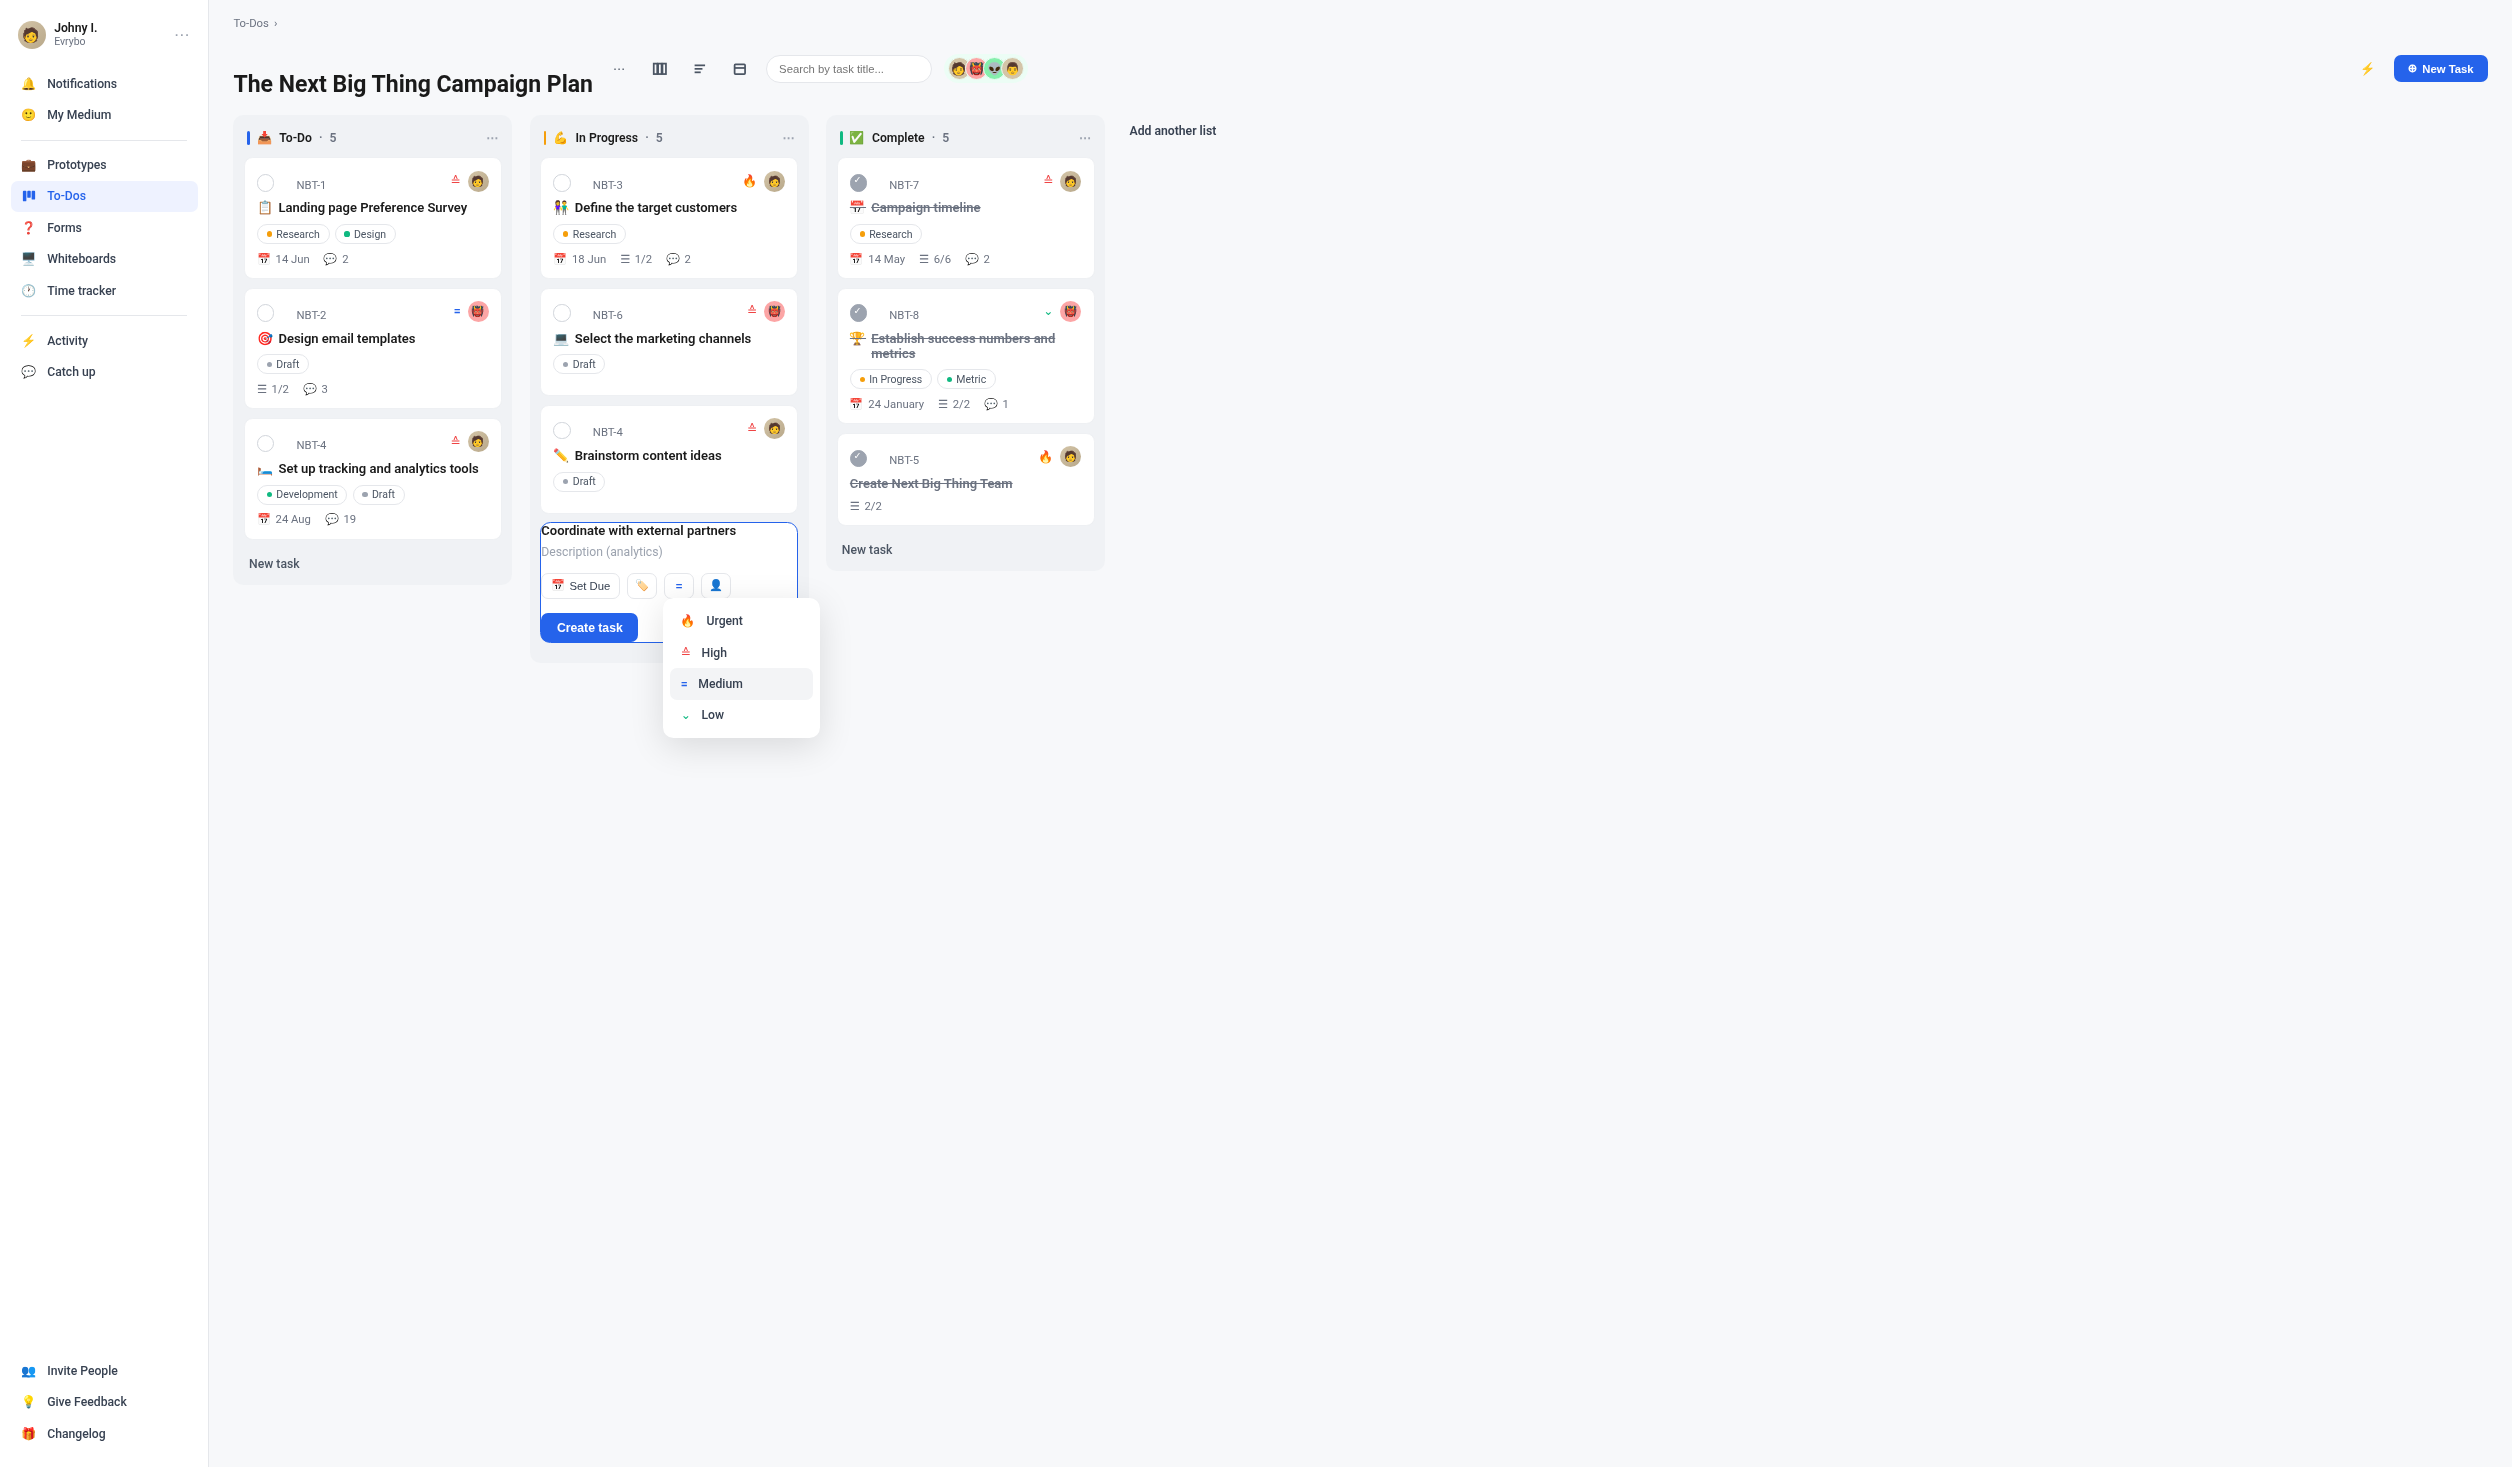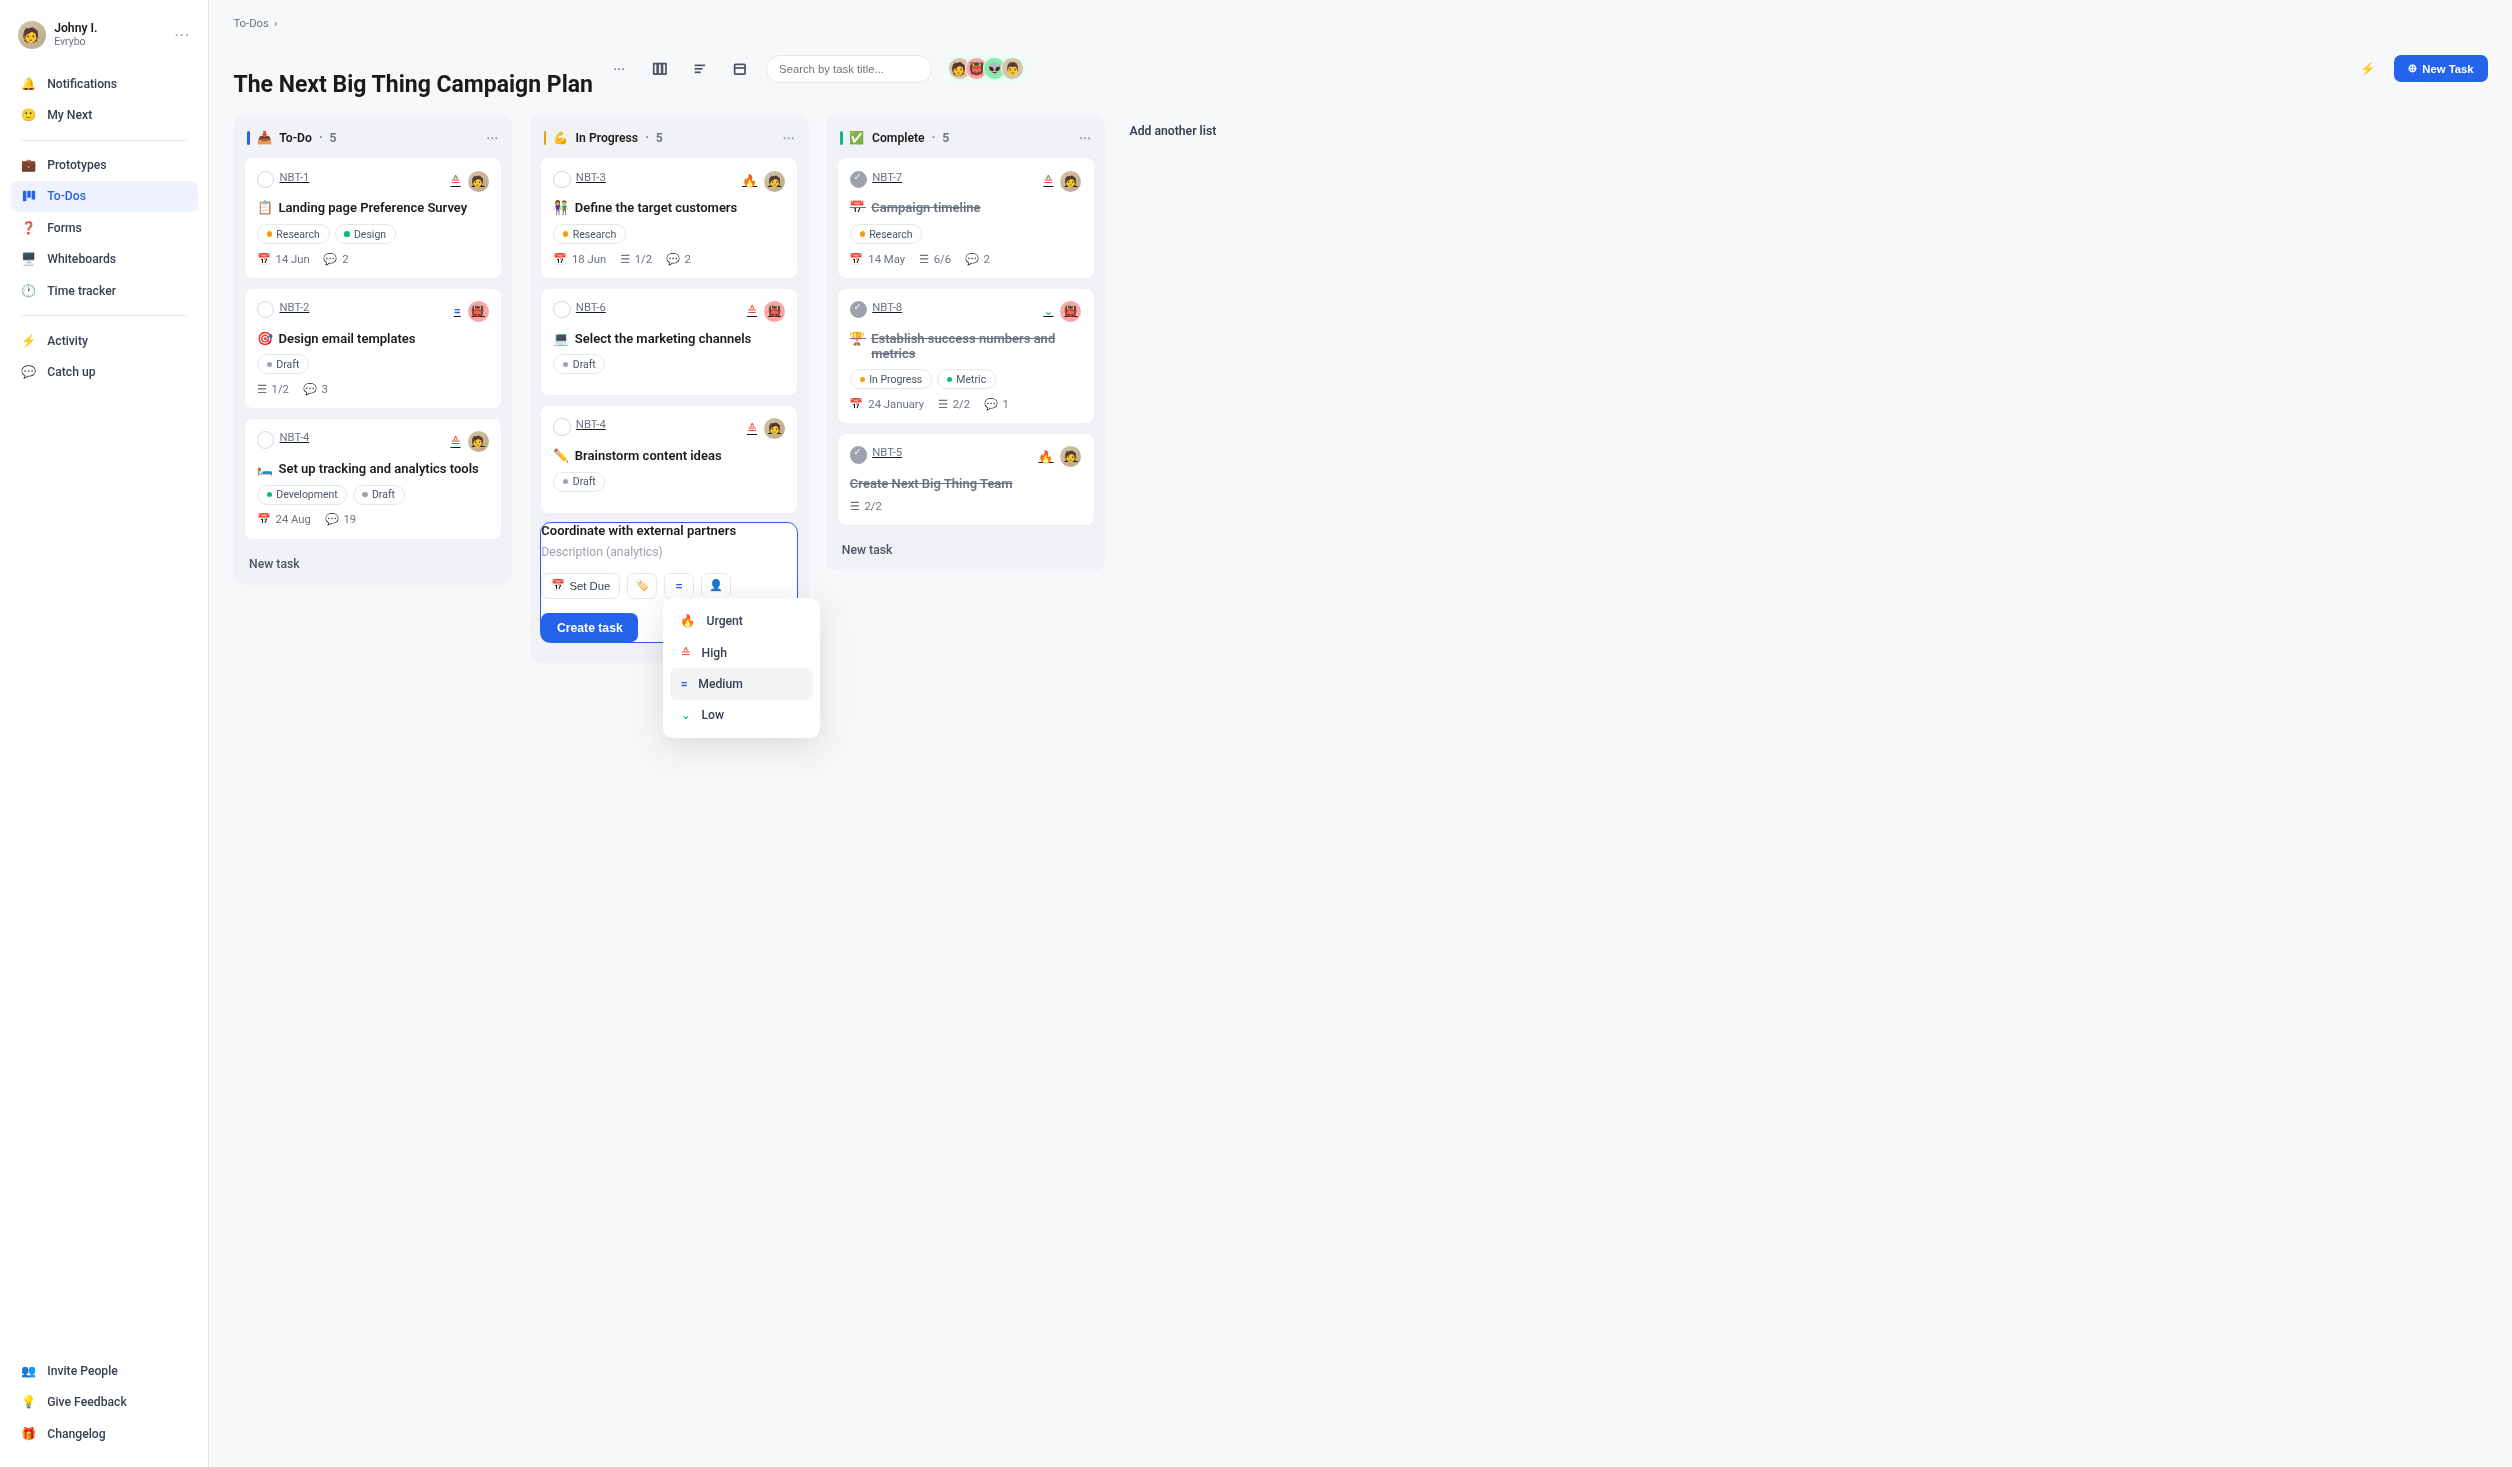--- a/index.html
+++ b/index.html
@@ -40,21 +40,21 @@
 .board { display:flex; gap:17.4px; align-items:flex-start; }
 .column { width: 279px; background:#f0f2f5; border-radius:10.5px; padding:10.5px; }
 .col-header { display:flex; align-items:center; gap:7px; padding:5.2px 3.5px 12.2px; font-weight:600; font-size:12.2px; }
 .col-bar { width:2.6px; height:14px; border-radius:1.7px; }
 .col-count { color:#6b7280; }
 .col-dots { margin-left:auto; color:#9ca3af; cursor:pointer; }
 .add-list { padding:8.7px 7px; color:#374151; font-weight:600; font-size:12.2px; cursor:pointer; }
 
 
 .card { background:#fff; border-radius:8.7px; padding:12.2px; margin-bottom:8.7px; border:0.9px solid #eef0f3; }
-.card-row1 { display:flex; align-items:flex-start; gap:5px; margin-bottom:8.7px;text-decoration:underline; }
+.card-row1 { display:flex; align-items:flex-end; gap:22px; margin-bottom:8.7px; }
 .check-circle { width:17.4px; height:17.4px; border:1.7px solid #d1d5db; border-radius:50%; flex-shrink:0; }
 .check-circle.done { background:#9ca3af; border-color:#9ca3af; position:relative; }
 .check-circle.done::after { content:"✓"; color:#fff; font-size:9.6px; position:absolute; left:2.6px; top:-0.9px; }
 .card-id { color:#6b7280; font-size:11.3px; }
 .card-right { margin-left:auto; display:flex; align-items:center; gap:7px; }
 .priority { font-size:12.2px; }
 .card-title { font-weight:600; font-size:13px; margin-bottom:8.7px; display:flex; gap:5.2px; }
 .card-title.strike { text-decoration:line-through; color:#6b7280; }
 .tags { display:flex; gap:5.2px; flex-wrap:wrap; margin-bottom:8.7px; }
 .tag { font-size:10.5px; padding:2.6px 8.7px; border-radius:10.5px; border:0.9px solid #e5e7eb; display:flex; align-items:center; gap:4.4px; color:#4b5563; }
@@ -94,21 +94,21 @@
       </div>
       <div class="more-btn">⋯</div>
     </div>
 
     <div class="nav-item">
       <span class="icon">🔔</span>
       <span>Notifications</span>
     </div>
     <div class="nav-item">
       <span class="icon">🙂</span>
-      <span>My Next</span>
+      <span>My Medium</span>
     </div>
     <div class="nav-divider"></div>
     <div class="nav-item">
       <span class="icon">💼</span>
       <span>Prototypes</span>
     </div>
     <div class="nav-item active">
       <span class="icon">
         <svg width="14" height="14" viewBox="0 0 16 16" fill="currentColor">
             <rect x="1" y="2" width="4" height="12" rx="1"></rect>

